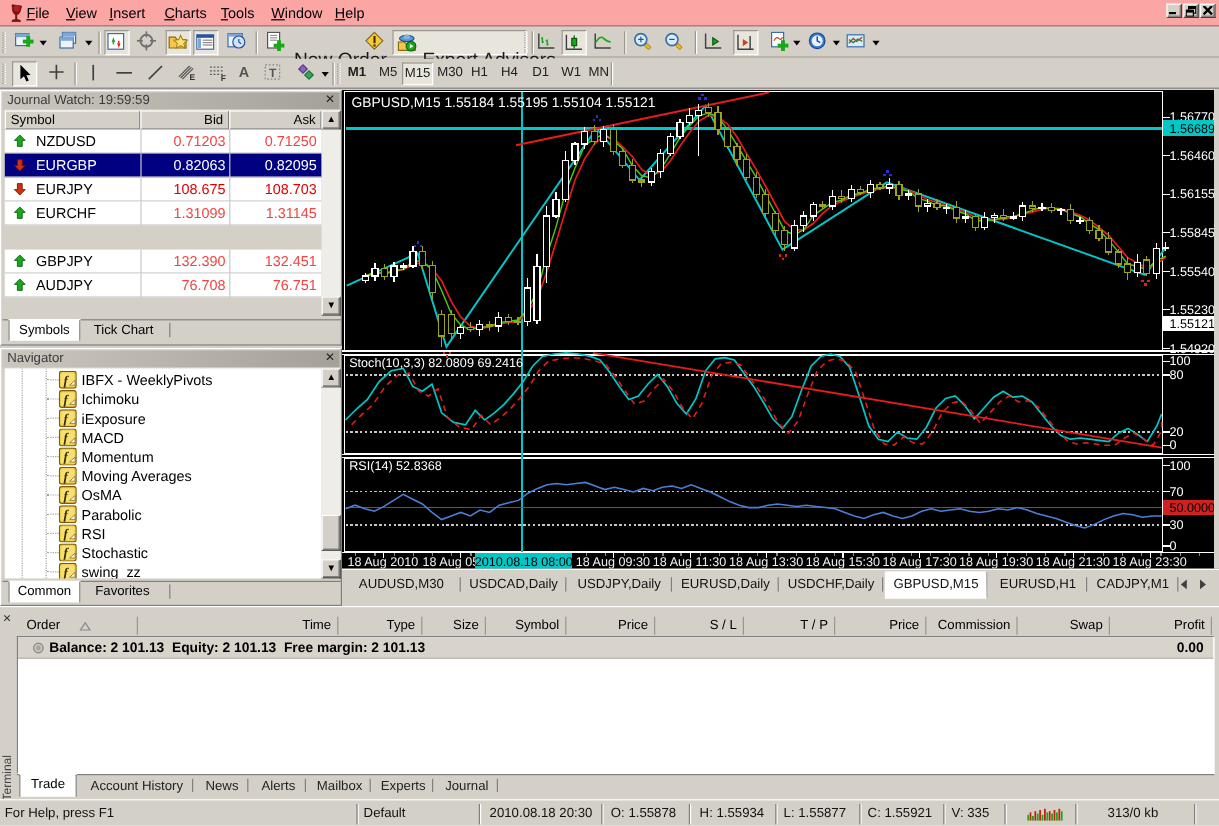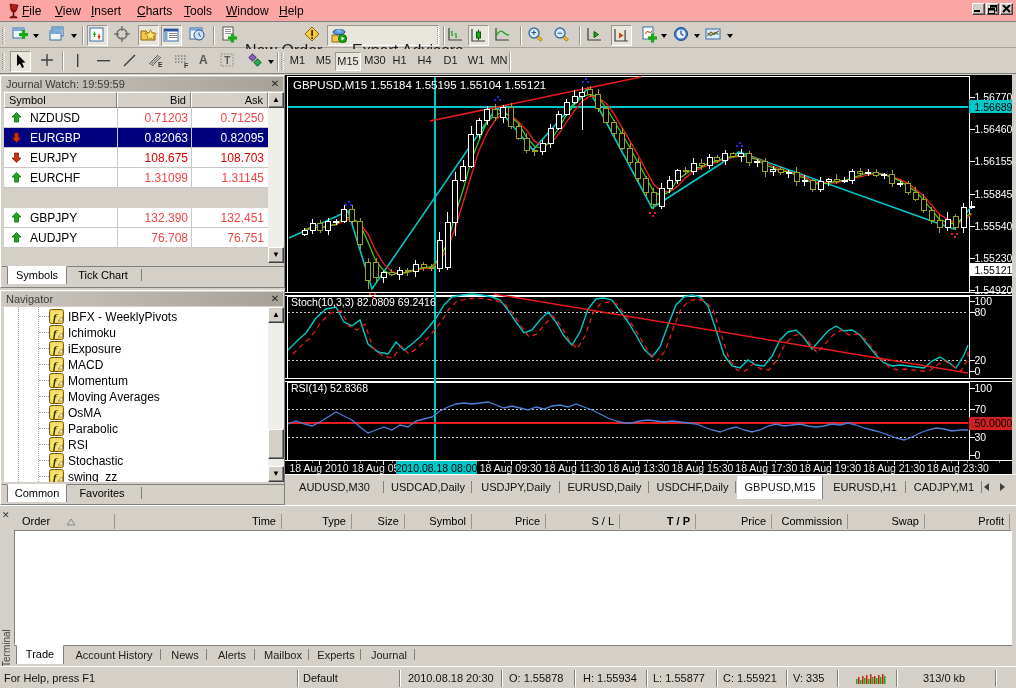--- a/index.html
+++ b/index.html
@@ -314,21 +314,21 @@
       </div>
       <div class="tbtn" style="left:246px">
         <svg width="17" height="17" style="position:absolute;left:1px;top:1px">
           <rect x="3" y="3" width="5" height="5" transform="rotate(45 5.5 5.5)" fill="#8a60c0" stroke="#5a3a80"></rect>
           <rect x="8" y="8" width="5" height="5" transform="rotate(45 10.5 10.5)" fill="#30a858" stroke="#1a7038"></rect>
         </svg>
       </div>
       <div class="abs" style="left:268px;top:11px;width:0;height:0;border:3px solid transparent;border-top:4px solid #000"></div>
       <div class="tsep" style="left:277px"></div>
       <div class="grip" style="left:281px"></div>
-      <div class="per" style="left:288px;width:19px;top:5px;">M1</div>
+      <div class="per" style="left:288px;width:19px;top:5px;font-weight:bold;">M1</div>
       <div class="per" style="left:314px;width:19px;top:5px;">M5</div>
       <div class="per pressed" style="left:335px;width:26px;top:3px;height:19px;line-height:17px">M15</div>
       <div class="per" style="left:362px;width:26px;top:5px;">M30</div>
       <div class="per" style="left:390px;width:19px;top:5px;">H1</div>
       <div class="per" style="left:415px;width:19px;top:5px;">H4</div>
       <div class="per" style="left:441px;width:19px;top:5px;">D1</div>
       <div class="per" style="left:466px;width:20px;top:5px;">W1</div>
       <div class="per" style="left:489px;width:20px;top:5px;">MN</div>
       <div class="tsep" style="left:509px"></div>
     </div>
@@ -881,28 +881,36 @@
       <div style="position:absolute;left:1px;top:115px;width:12px;height:46px;font-size:10px;color:#444;writing-mode:vertical-rl;transform:rotate(180deg);text-align:left">Terminal</div>
       <div style="position:absolute;left:14px;top:24px;width:998px;height:115px;background:#fff;border:1px solid #808080;border-bottom-color:#fff;border-right-color:#fff"></div>
       <div class="thead" style="left:14px;width:998px">
         <div class="thc" style="left:0px;width:101px;text-align:left;padding-left:8px;">Order</div>
         <div class="thc" style="left:101px;width:167px;">Time</div>
         <div class="thc" style="left:268px;width:70px;">Type</div>
         <div class="thc" style="left:338px;width:53px;">Size</div>
         <div class="thc" style="left:391px;width:67px;">Symbol</div>
         <div class="thc" style="left:458px;width:74px;">Price</div>
         <div class="thc" style="left:532px;width:74px;">S / L</div>
-        <div class="thc" style="left:606px;width:76px;font-weight:bold;">T / P</div>
+        <div class="thc" style="left:606px;width:76px;">T / P</div>
         <div class="thc" style="left:682px;width:76px;">Price</div>
         <div class="thc" style="left:758px;width:76px;">Commission</div>
         <div class="thc" style="left:834px;width:77px;">Swap</div>
         <div class="thc" style="left:911px;width:85px;">Profit</div>
         <svg width="10" height="8" style="position:absolute;left:52px;top:4px">
           <path d="M5 1 L9 7 L1 7 Z" fill="none" stroke="#888"></path>
         </svg>
+      </div>
+      <div style="position:absolute;left:15px;top:25px;width:996px;height:18px;background:#d8d4cc;border-bottom:1px solid #b8b4ac">
+        <svg width="10" height="10" style="position:absolute;left:12px;top:4px">
+          <circle cx="5" cy="5" r="4" fill="#c8c4bc" stroke="#888"></circle>
+          <circle cx="5" cy="5" r="2" fill="#a8a49c"></circle>
+        </svg>
+        <div style="position:absolute;left:26px;top:3px;font-weight:bold;font-size:11.5px">Balance: 2 101.13&nbsp; Equity: 2 101.13&nbsp; Free margin: 2 101.13</div>
+        <div style="position:absolute;right:8px;top:3px;font-weight:bold;font-size:11.5px">0.00</div>
       </div>
       <div style="position:absolute;left:14px;top:139px;width:998px;height:1px;background:#808080"></div>
       <div class="ttab" style="left:16px;top:139px;width:48px;height:19px;background:#fff;border:1px solid #808080;border-top:1px solid #fff;border-bottom:none;z-index:2">Trade</div>
       <div class="ttab" style="left:68px;top:141px;width:92px;height:16px;color:#222">Account History</div>
       <div style="position:absolute;left:160px;top:143px;width:1px;height:11px;background:#808080"></div>
       <div class="ttab" style="left:164px;top:141px;width:42px;height:16px;color:#222">News</div>
       <div style="position:absolute;left:206px;top:143px;width:1px;height:11px;background:#808080"></div>
       <div class="ttab" style="left:210px;top:141px;width:44px;height:16px;color:#222">Alerts</div>
       <div style="position:absolute;left:254px;top:143px;width:1px;height:11px;background:#808080"></div>
       <div class="ttab" style="left:258px;top:141px;width:50px;height:16px;color:#222">Mailbox</div>

